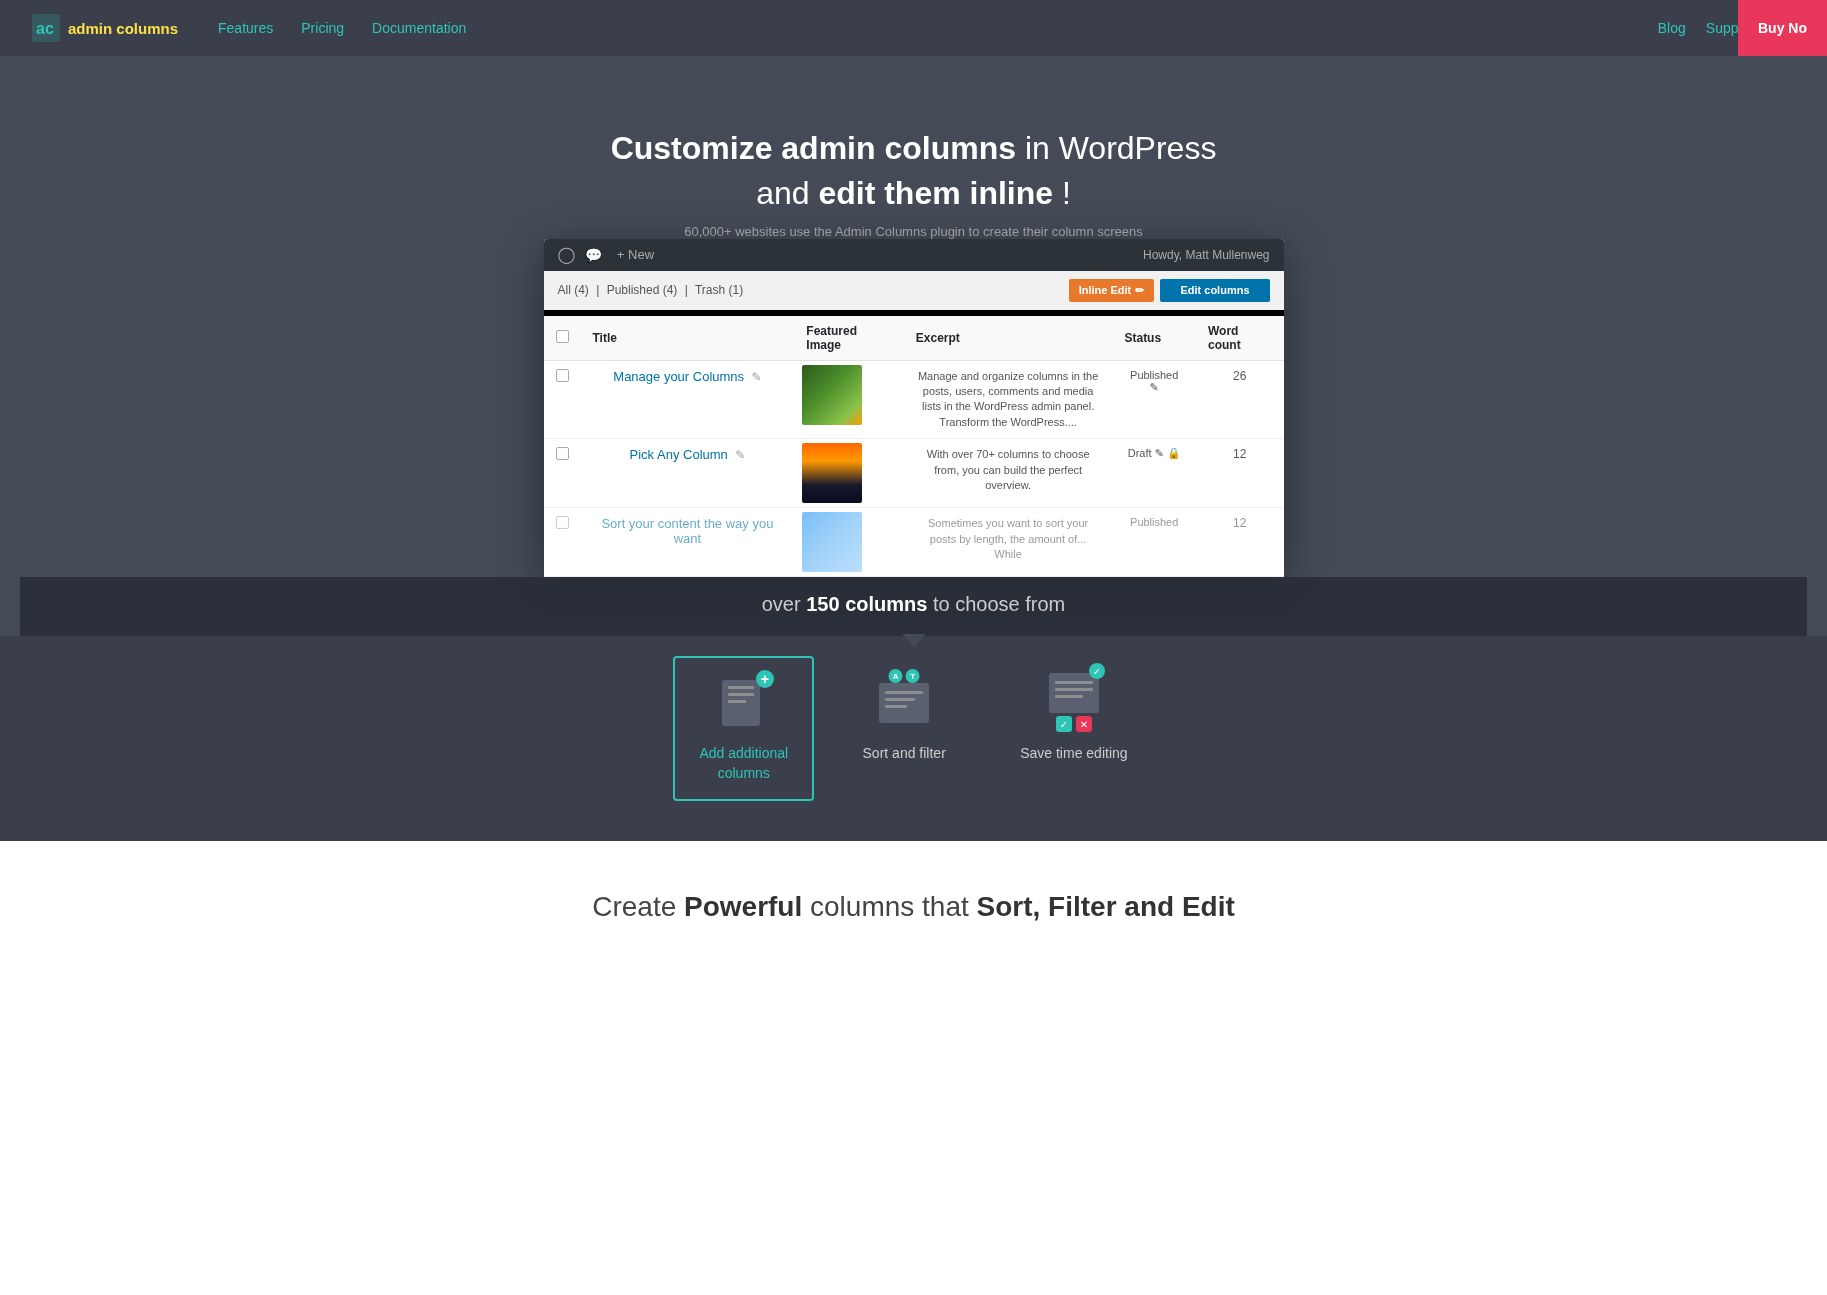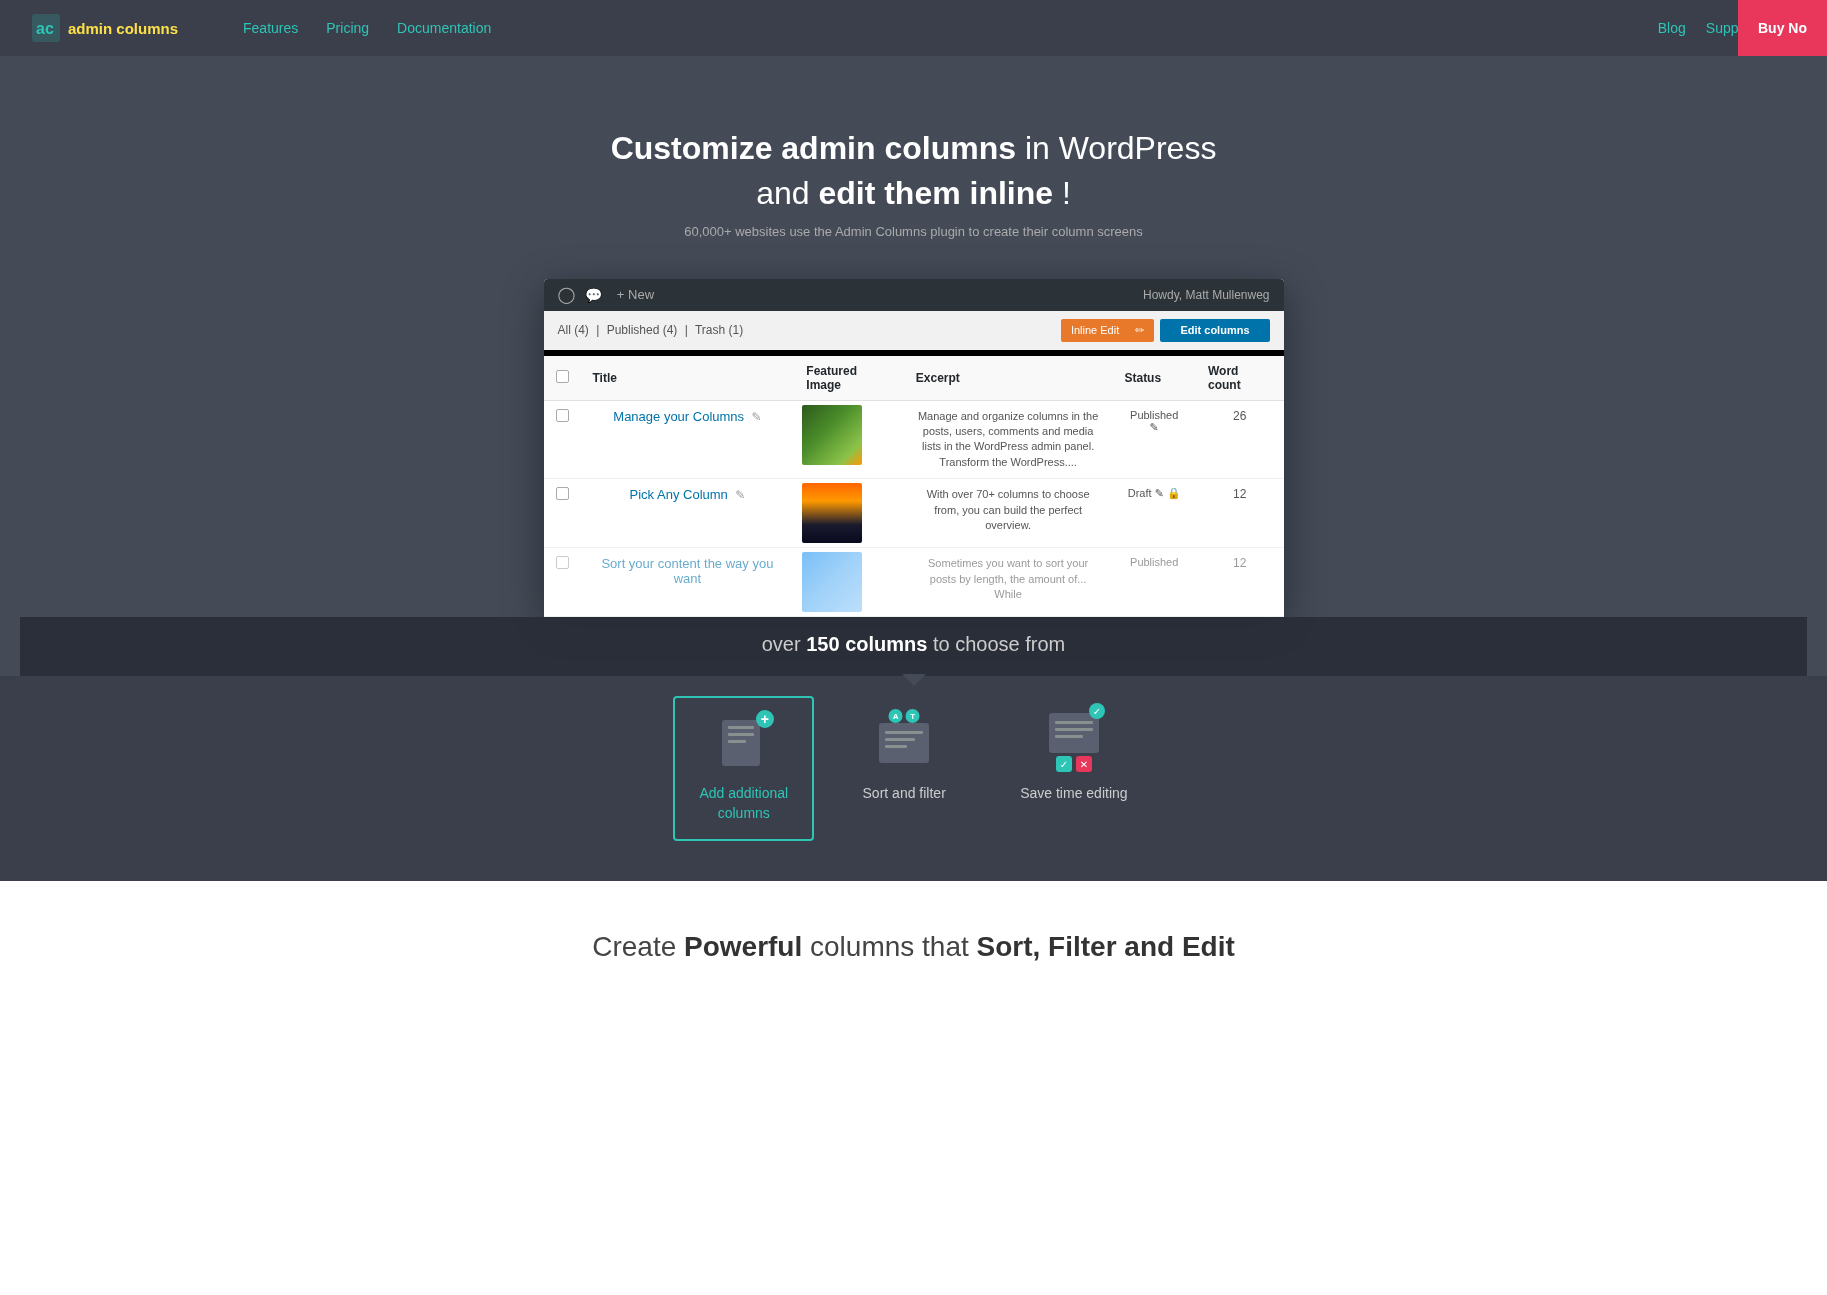--- a/index.html
+++ b/index.html
@@ -25,21 +25,20 @@
       margin-right: 40px;
     }
     .nav-logo-icon {
       width: 28px;
       height: 28px;
     }
     .nav-links {
       display: flex;
       gap: 28px;
       flex: 1;
-      margin-left: 25px;
     }
     .nav-links a {
       color: #2ec4b6;
       text-decoration: none;
       font-size: 14px;
       font-weight: 500;
     }
     .nav-right {
       display: flex;
       align-items: center;
@@ -105,21 +104,20 @@
       font-size: 14px;
     }
     .learn-more-link {
       color: #2ec4b6;
       font-size: 14px;
       text-decoration: none;
     }
     .hero-subtext {
       color: #aaa;
       font-size: 13px;
-      margin-bottom: 40px;
     }
 
     
     .wp-screenshot-wrapper {
       max-width: 740px;
       margin: 0 auto;
       position: relative;
     }
     .wp-window {
       background: #fff;
@@ -169,26 +167,26 @@
     .wp-toolbar-btns {
       display: flex;
       gap: 6px;
     }
     .wp-btn-orange {
       background: #e8782a;
       color: #fff;
       border: none;
       padding: 5px 10px;
       font-size: 11px;
-      font-weight: 400;
+      font-weight: 700;
       cursor: pointer;
       border-radius: 2px;
       display: flex;
       align-items: center;
-      gap: 16px;
+      gap: 4px;
     }
     .wp-btn-blue {
       background: #0073aa;
       color: #fff;
       border: none;
       padding: 5px 20px;
       font-size: 11px;
       font-weight: 600;
       cursor: pointer;
       border-radius: 2px;

